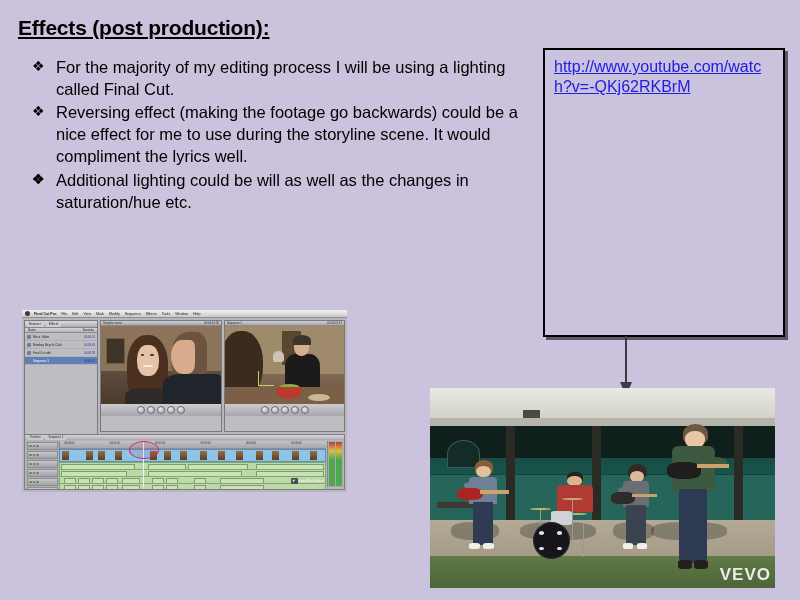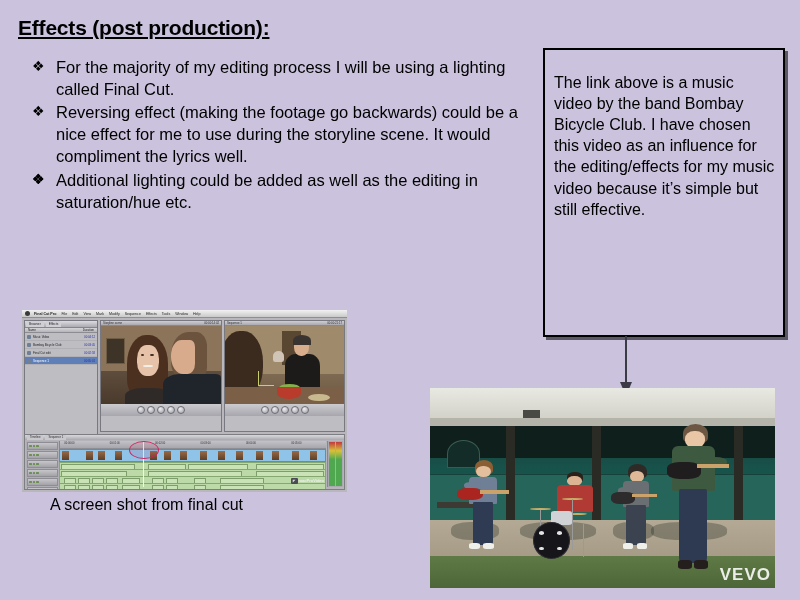--- a/index.html
+++ b/index.html
@@ -437,27 +437,27 @@
       <span>Reversing effect (making the footage go backwards) could be a nice effect for me to use during the storyline scene. It would compliment the lyrics well.</span>
     </li>
     <li>
       <span class="bullet-mark">❖</span>
     </li>
     <li>
       <span class="bullet-mark">❖</span>
     </li>
     <li>
       <span class="bullet-mark">❖</span>
-      <span>Additional lighting could be added as well as the editing in saturation/hue etc.</span>
+      <span>Additional lighting could be will as well as the changes in saturation/hue etc.</span>
     </li>
   </ul>
 
   <div id="linkbox">
+    <a class="url" href="#">http://www.youtube.com/watch?v=-QKj62RKBrM</a>
     <div class="gap"></div>
-    <span class="desc">The link above is a music video by the band Bombay Bicycle Club. I have chosen this video as an influence for the editing/effects for my music video because it’s simple but still effective.</span>
   </div>
 
   <svg id="connector" viewBox="0 0 60 62">
     <line x1="30" y1="0" x2="30" y2="50" stroke="#3b3b46" stroke-width="2"></line>
     <polygon points="30,60 24,46 36,46" fill="#3b3b46"></polygon>
   </svg>
 
   <div id="fcp-shot">
 
     <div class="fcp-menubar">
@@ -672,21 +672,20 @@
         <span class="m"></span>
       </div>
 
       <div id="fcp-logo">
         <span class="lg">◤</span>
         <span class="lt">macProVideo</span>
       </div>
     </div>
   </div>
 
-  <div id="fcp-caption">A screen shot from final cut</div>
 
   <div id="band-photo">
     <div class="sky-roof"></div>
     <div class="roof-edge"></div>
     <div class="roof-vent" style="left:27%"></div>
     <div class="shelter"></div>
     <div class="shelter-dark"></div>
     <div class="wall-green"></div>
     <div class="arch"></div>
     <div class="post" style="left:22%"></div>

